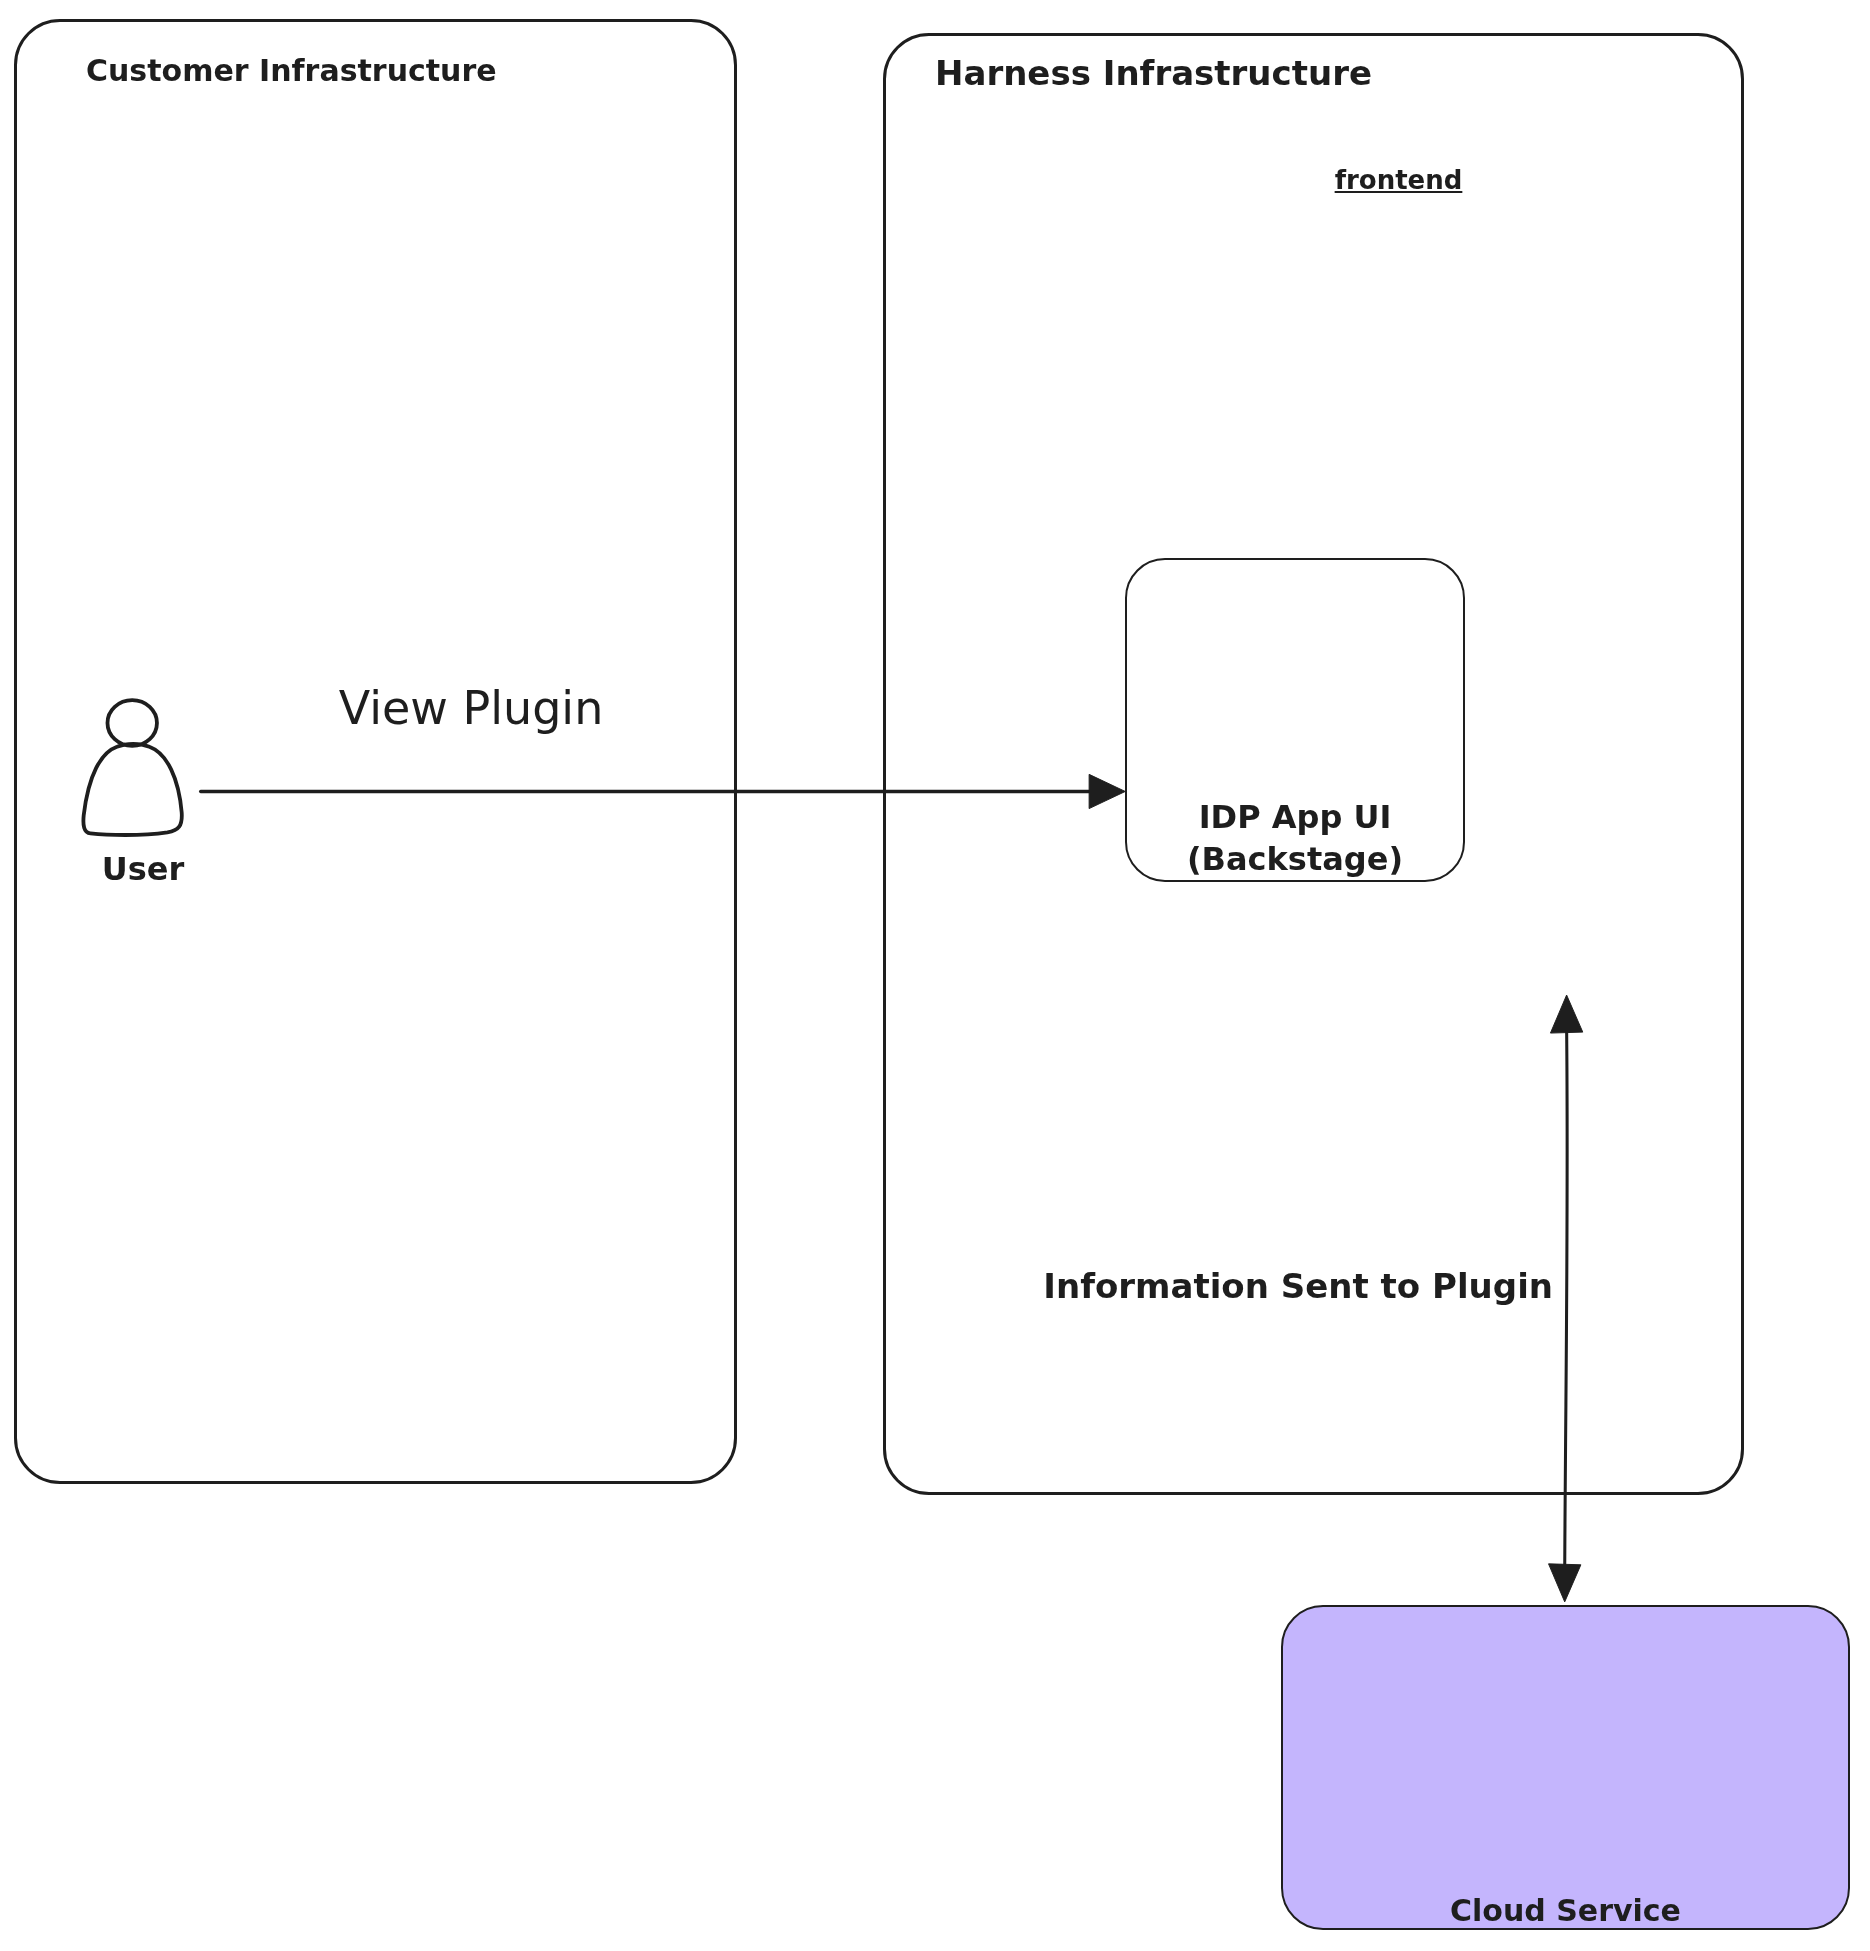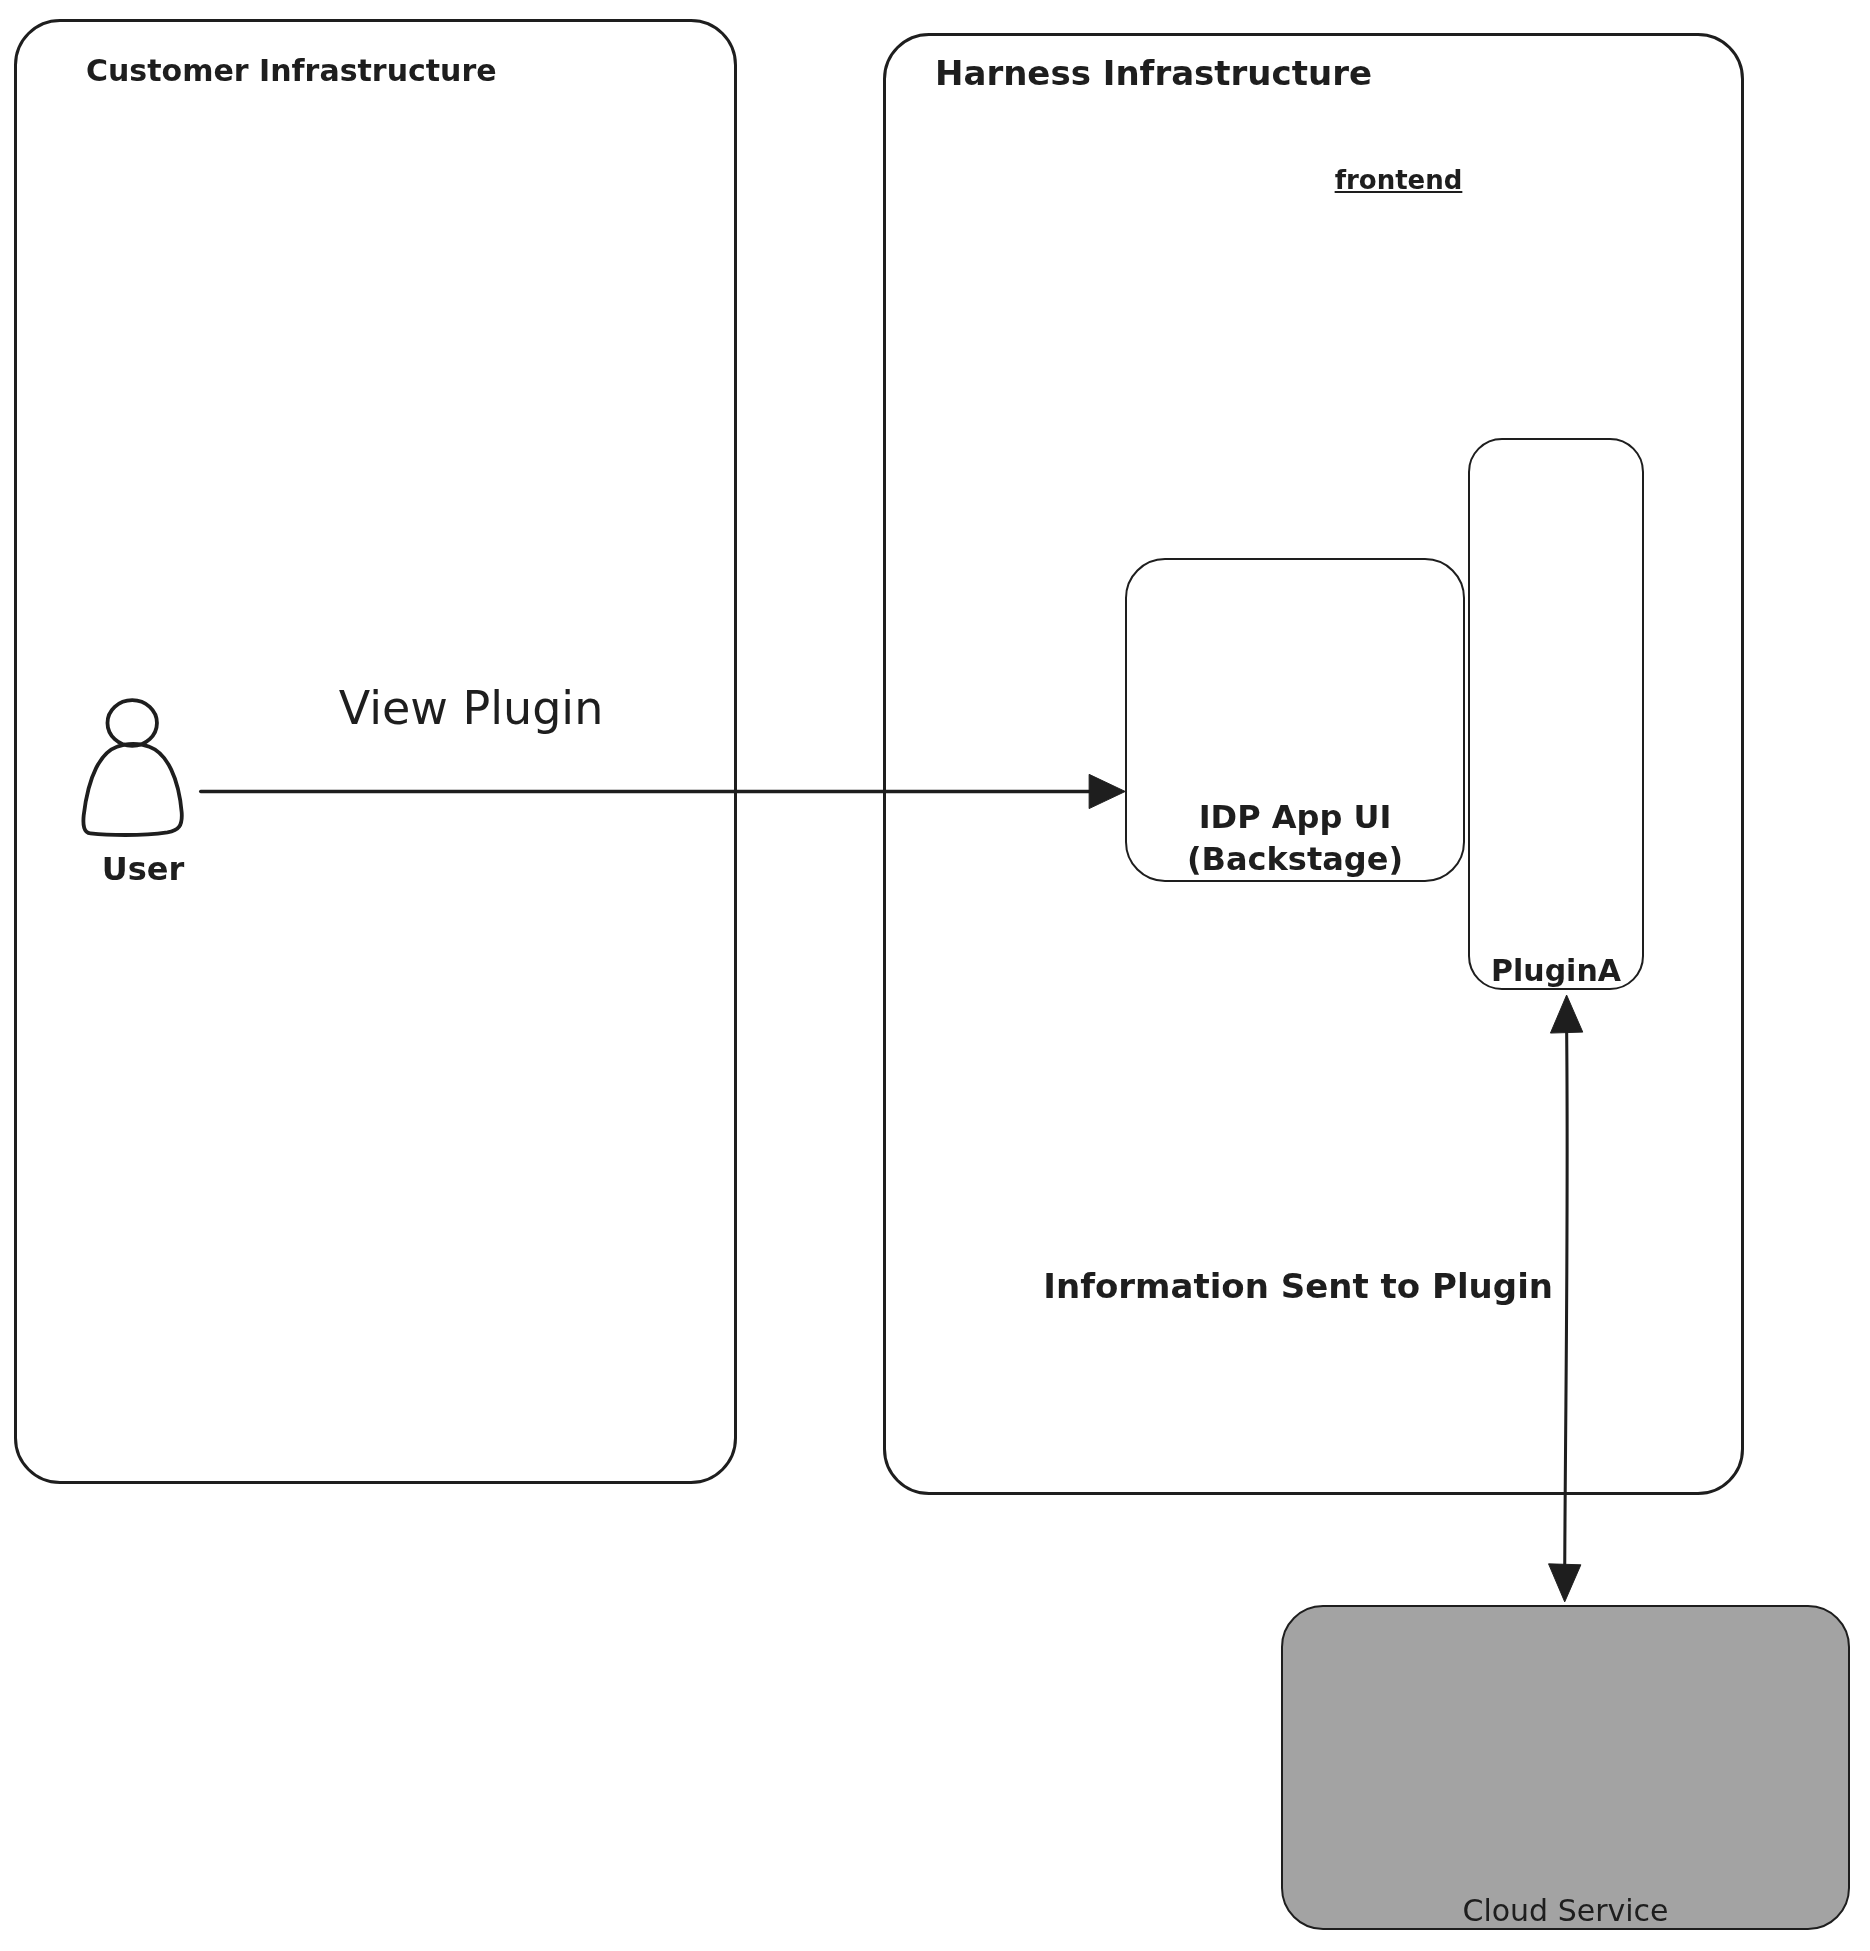--- a/index.html
+++ b/index.html
@@ -33,21 +33,21 @@
     border: 2.4px solid #1e1e1e;
     background: #ffffff;
     box-sizing: border-box;
     display: flex;
     align-items: flex-end;
     justify-content: center;
     text-align: center;
   }
   .idp-box    { left: 1125px; top: 558px; width: 340px; height: 324px; border-radius: 40px; font-size: 32px; font-weight: 600; line-height: 1.32; }
   .plugin-box { left: 1468px; top: 438px; width: 176px; height: 552px; border-radius: 34px; font-size: 30px; font-weight: 600; }
-  .cloud-box  { left: 1281px; top: 1605px; width: 569px; height: 325px; border-radius: 42px; border-width: 2.9px; background: #a3a3a3; font-size: 30px; font-weight: 400; }
+  .cloud-box  { left: 1281px; top: 1605px; width: 569px; height: 325px; border-radius: 42px; border-width: 2.9px; background: #c4b5fd; font-size: 30px; font-weight: 700; }
 
   
   .lbl {
     position: absolute;
     font-weight: 600;
     white-space: nowrap;
   }
   .customer-title { left: 86px;  top: 53px;  width: 380px; text-align: center; font-size: 30px; }
   .harness-title  { left: 935px; top: 53px;  font-size: 34px; }
   .frontend-label { left: 1313px; top: 165px; width: 171px; text-align: center; font-size: 26px; text-decoration: underline; }
@@ -89,23 +89,20 @@
   <div class="lbl harness-title">Harness Infrastructure</div>
   <div class="lbl frontend-label">frontend</div>
 
   <div class="node idp-box">
     <div>
       <div>IDP App UI</div>
       <div>(Backstage)</div>
     </div>
   </div>
 
-  <div class="node plugin-box">
-    <span>PluginA</span>
-  </div>
 
   <div class="node cloud-box">
     <span>Cloud Service</span>
   </div>
 
   <div class="lbl view-plugin-label">View Plugin</div>
   <div class="lbl user-label">User</div>
   <div class="lbl info-label">
     <div>Information Sent to Plugin</div>
   </div>

